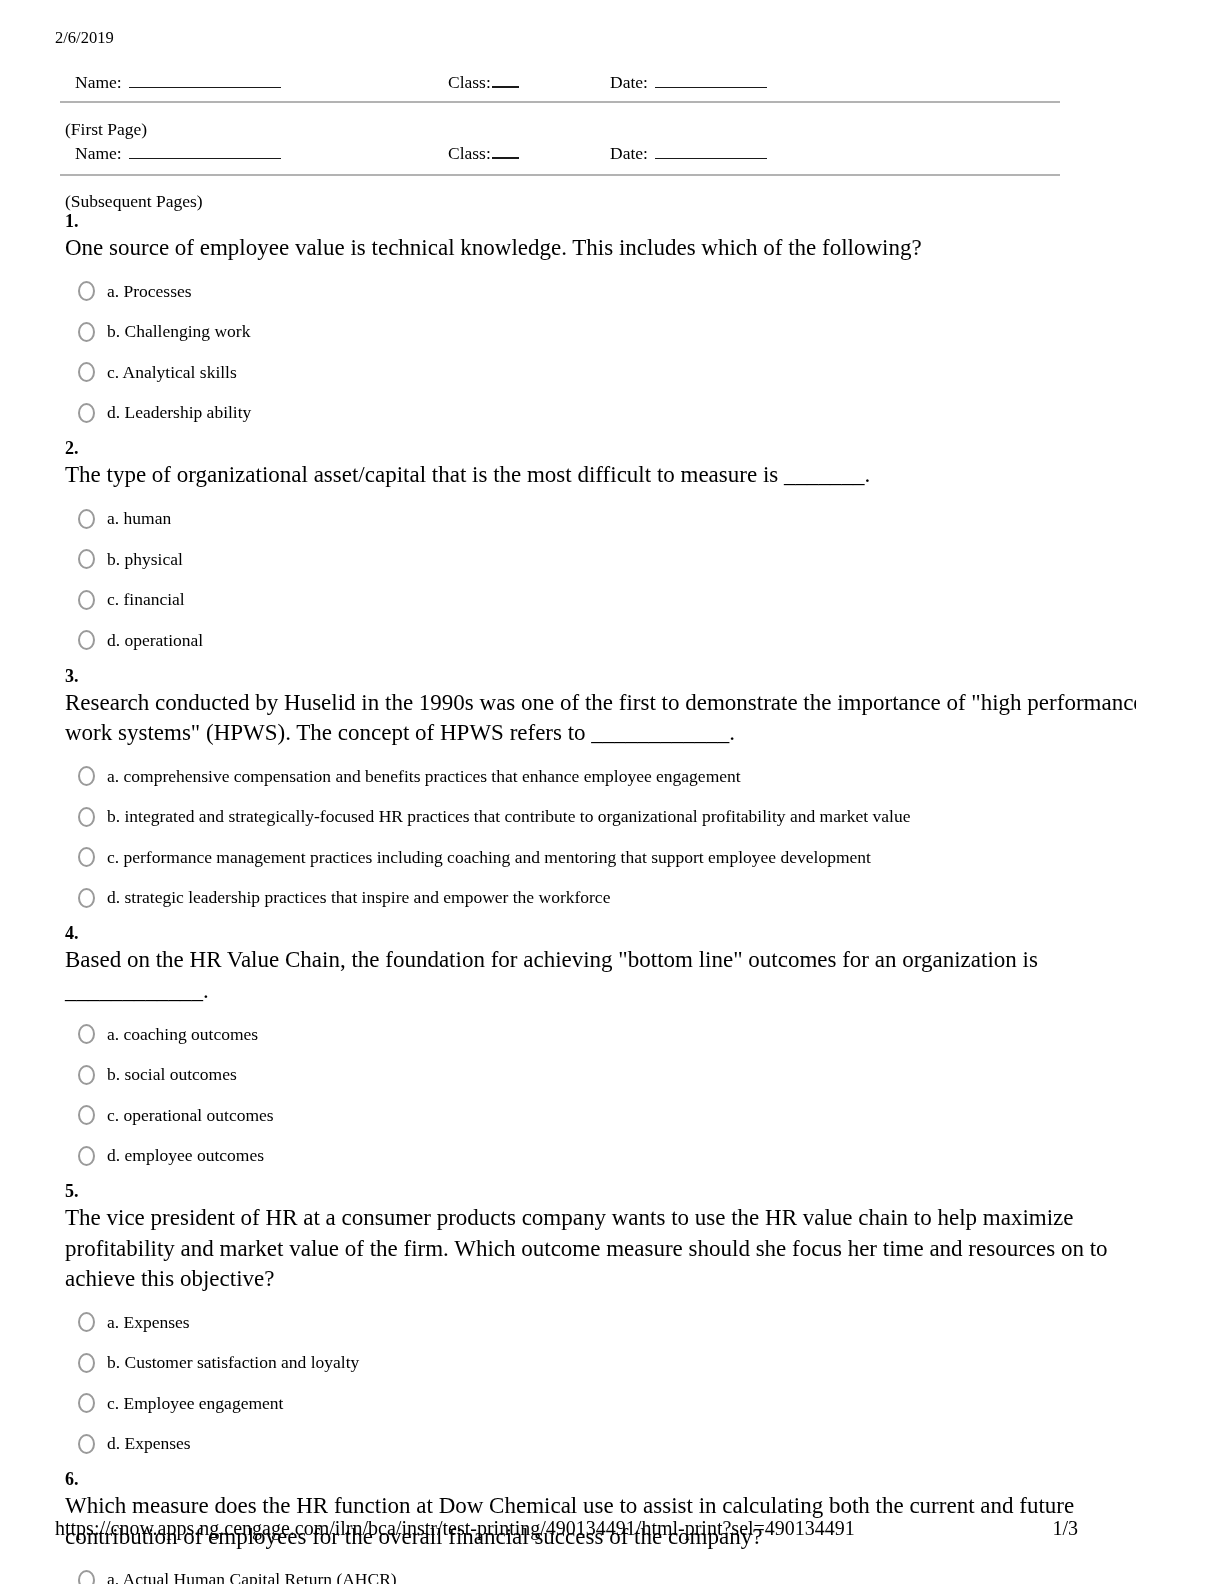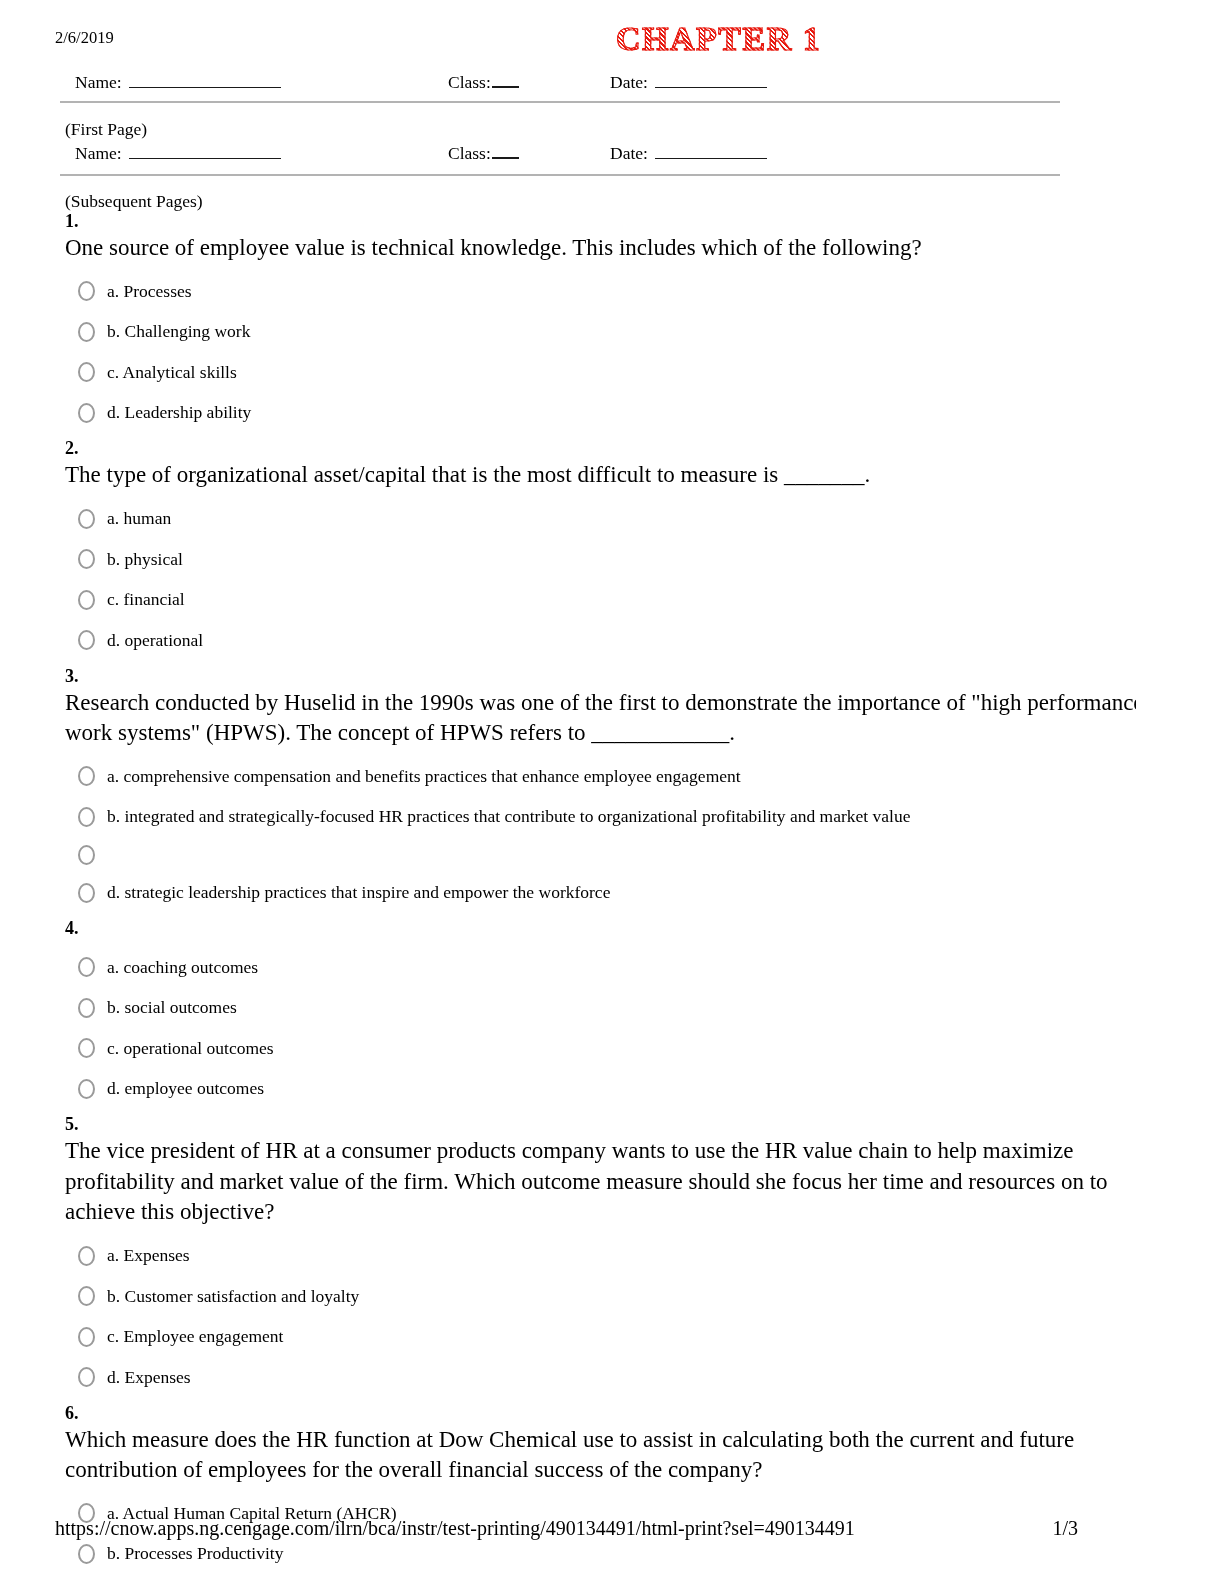--- a/index.html
+++ b/index.html
@@ -92,21 +92,20 @@
     display: flex; justify-content: space-between;
     font-size: 20px;
   }
 </style>
 </head>
 <body>
 
 <div class="sheet">
 
   <span class="print-date">2/6/2019</span>
-  <h1 class="chapter-title">CHAPTER 1</h1>
 
   <div class="id-row row1">
     <span class="field field-name">
       <span>Name:</span>
       <span class="blank-line blank-name"></span>
     </span>
     <span class="field field-class">
       <span>Class:</span>
       <span class="blank-line blank-class"></span>
     </span>
@@ -189,29 +188,31 @@
       <div class="option">
         <span class="radio"></span>
         <span>a. comprehensive compensation and benefits practices that enhance employee engagement</span>
       </div>
       <div class="option">
         <span class="radio"></span>
         <span>b. integrated and strategically-focused HR practices that contribute to organizational profitability and market value</span>
       </div>
       <div class="option">
         <span class="radio"></span>
+        <span>c. performance management practices including coaching and mentoring that support employee development</span>
       </div>
       <div class="option">
         <span class="radio"></span>
         <span>d. strategic leadership practices that inspire and empower the workforce</span>
       </div>
     </div>
 
     <div class="qblock">
       <div class="qnum">4.</div>
+      <div class="qtext">Based on the HR Value Chain, the foundation for achieving "bottom line" outcomes for an organization is ____________.</div>
       <div class="option">
         <span class="radio"></span>
         <span>a. coaching outcomes</span>
       </div>
       <div class="option">
         <span class="radio"></span>
         <span>b. social outcomes</span>
       </div>
       <div class="option">
         <span class="radio"></span>

